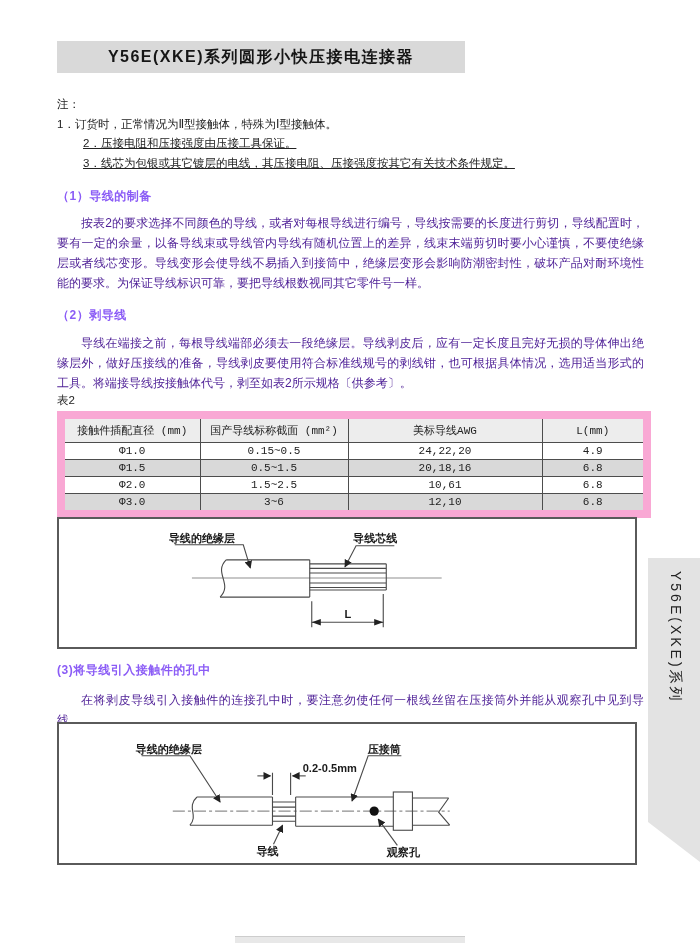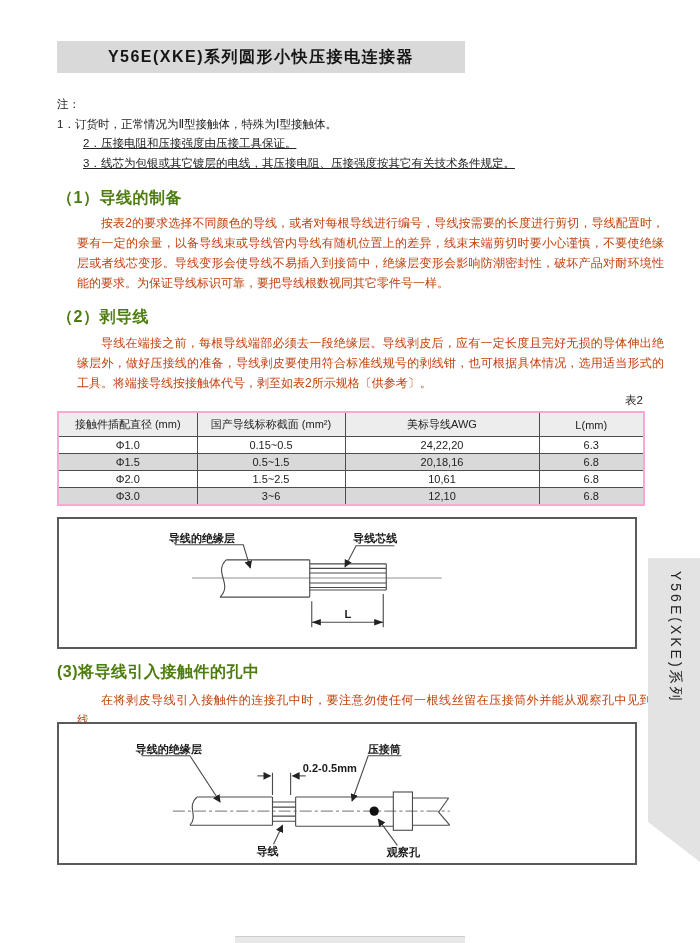--- a/index.html
+++ b/index.html
@@ -10,35 +10,36 @@
   }
   .title-bar {
     position:absolute; left:57px; top:41px; width:408px; height:32px;
     background:#d9d9d9; display:flex; align-items:center; justify-content:center;
   }
   .title-bar span { font-size:16px; font-weight:bold; letter-spacing:1.5px; color:#151515; }
 
   .notes { position:absolute; left:57px; top:95px; width:590px; font-size:11.5px; line-height:19.5px; color:#222; }
   .note-item.indent { margin-left:26px;text-decoration:underline; }
 
-  .sec-heading { position:absolute; left:57px; font-size:16px; font-weight:bold; color:#4d7c0f; letter-spacing:0.5px; }
+  .sec-heading { position:absolute; left:57px; font-size:12px; font-weight:bold; color:#8b5cf6; letter-spacing:0.5px; }
   .h1 { top:188px; } .h2 { top:307px; } .h3 { top:662px; }
 
   .para {
     position:absolute; left:57px; width:587px; font-size:12px; line-height:20px;
-    text-align:justify; text-indent:2em; color:#c2410c;margin-left:20px;
+    text-align:justify; text-indent:2em; color:#4c1d95;
   }
   .p1 { top:213px; } .p2 { top:333px; } .p3 { top:690px; }
 
-  .tbl-caption { position:absolute; left:57px; top:393px; width:586px; text-align:right; font-size:11.5px; color:#222; }
+  .tbl-caption { position:absolute; left:57px; top:393px; width:586px; text-align:left; font-size:11.5px; color:#222; }
 
   table.spec {
     position:absolute; left:57px; top:411px; width:586px;
     border-collapse:collapse; table-layout:fixed; font-size:11px; color:#222;
-    border:2px solid #f9a8d4;
+    border:8px solid #f9a8d4;
+    font-family:Liberation Mono, monospace;
   }
   table.spec th, table.spec td { border:1px solid #4d4d4d; text-align:center; padding:0; font-weight:normal; }
   table.spec thead th { height:23px; background:#ededed; }
   table.spec tbody td { height:16px; background:#ffffff; }
   table.spec tbody tr:nth-child(even) td { background:#d9d9d9; }
 
   .diagram-box { position:absolute; left:57px; width:576px; border:2px solid #5a5a5a; background:#fff; }
   .diag1 { top:517px; height:128px; }
   .diag2 { top:722px; height:139px; }
   .diagram-box svg { display:block; width:100%; height:100%; }
@@ -97,21 +98,21 @@
         <th>国产导线标称截面 (mm²)</th>
         <th>美标导线AWG</th>
         <th>L(mm)</th>
       </tr>
     </thead>
     <tbody>
       <tr>
         <td>Φ1.0</td>
         <td>0.15~0.5</td>
         <td>24,22,20</td>
-        <td>6.3</td>
+        <td>4.9</td>
       </tr>
       <tr>
         <td>Φ1.5</td>
         <td>0.5~1.5</td>
         <td>20,18,16</td>
         <td>6.8</td>
       </tr>
       <tr>
         <td>Φ2.0</td>
         <td>1.5~2.5</td>

